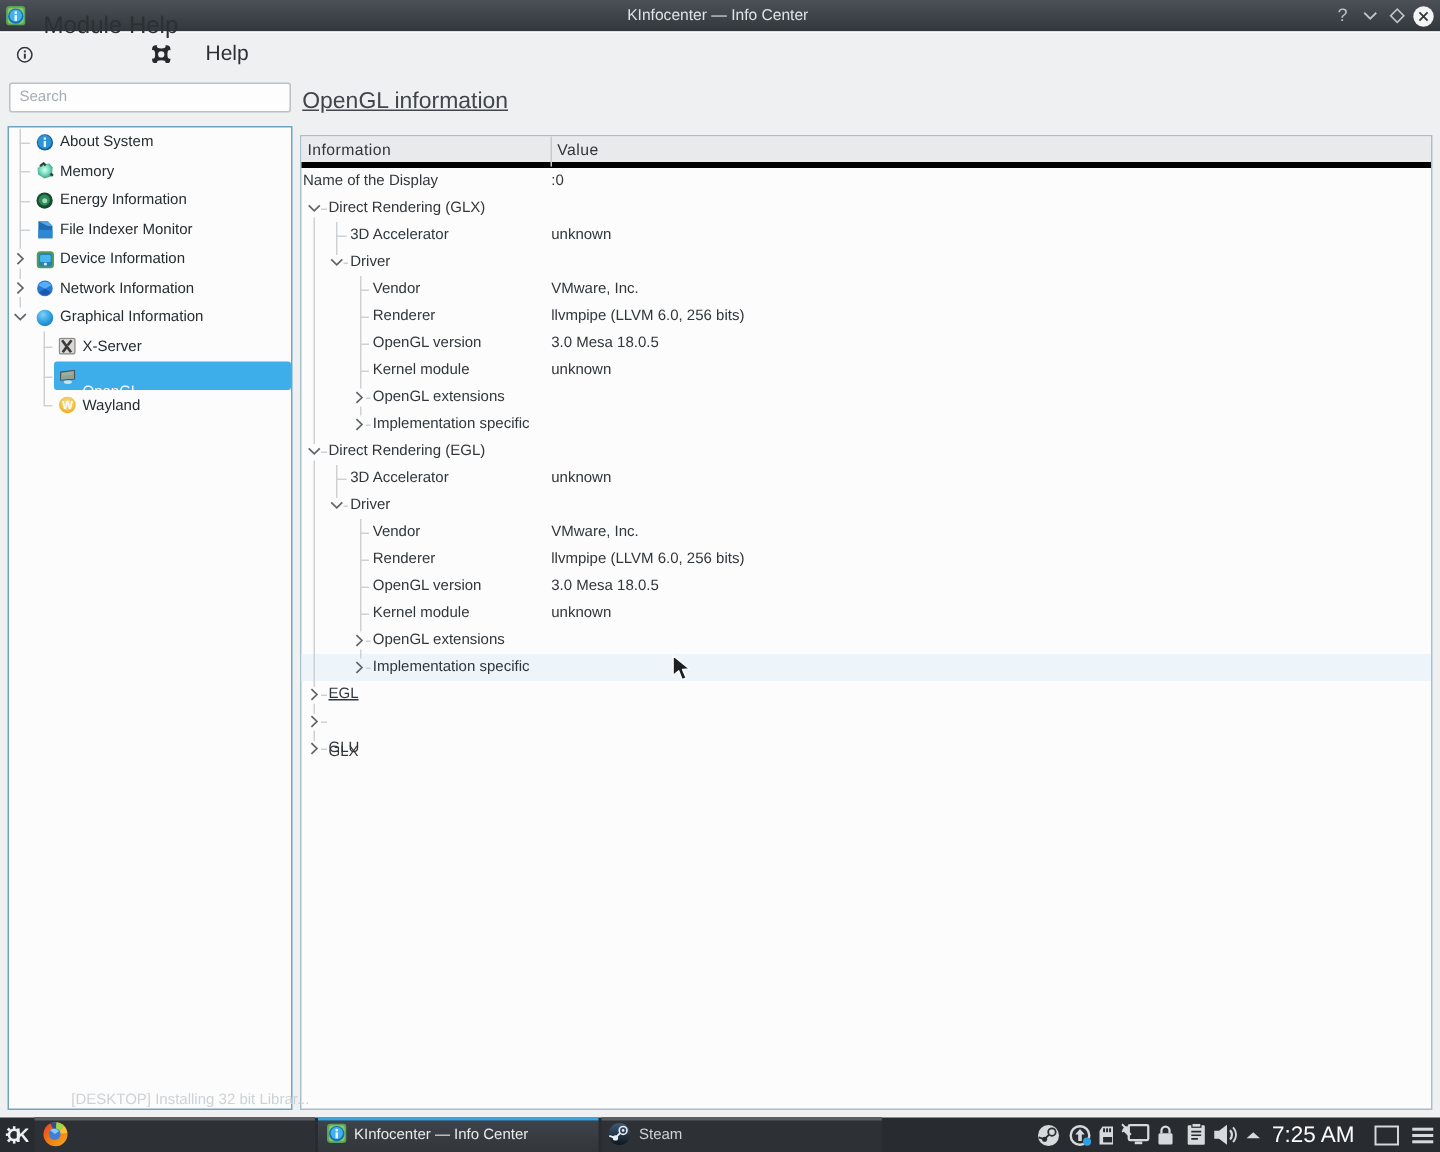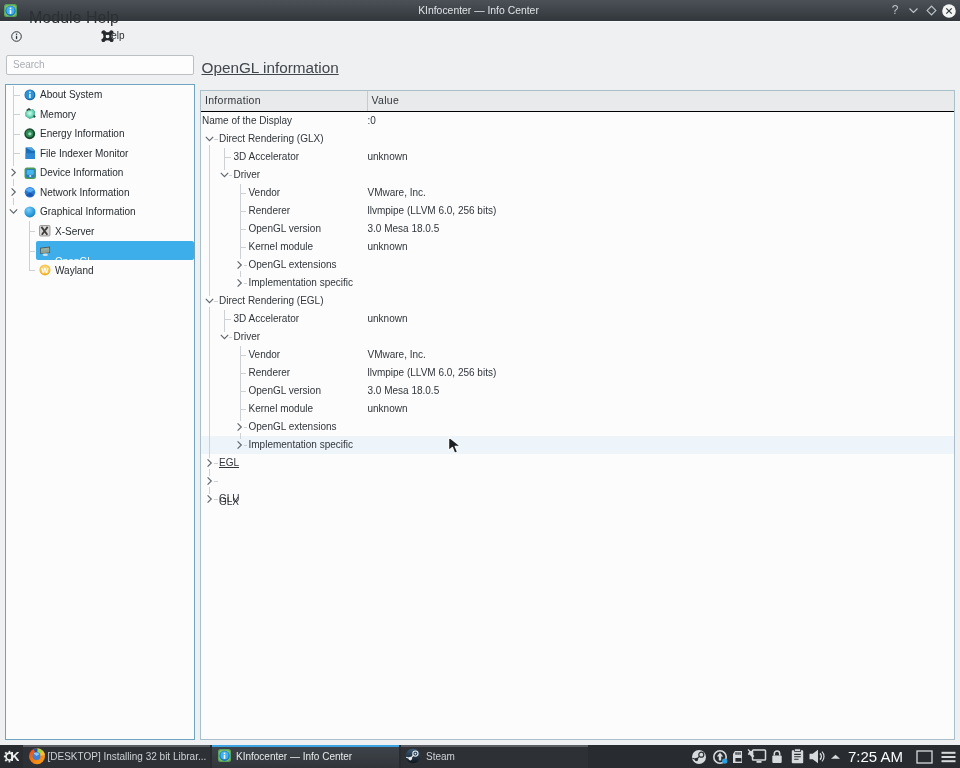--- a/index.html
+++ b/index.html
@@ -15,21 +15,21 @@
 .search { position:absolute; left:6px; top:55px; width:188px; height:20px; background:#fdfdfd;
   border:1px solid #bcc0c3; border-radius:2px; color:#a8adb2; font-size:10px; line-height:18px;
   padding-left:6px; }
 .panel { position:absolute; left:5px; top:84px; width:190px; height:656px; background:#fcfcfc;
   border:1px solid #6fa4be; }
 .trow { position:absolute; height:20px; line-height:20px; white-space:nowrap; font-size:10px; color:#272c30; }
 .h1 { position:absolute; left:201.5px; top:59px; font-size:15.3px; color:#40464c;text-decoration:underline; }
 .table { position:absolute; left:200px; top:90px; width:755px; height:650px; background:#fcfcfc;
   border:1px solid #a9bfca; }
 .thead { position:absolute; left:0; top:0; width:753px; height:21px; background:#e9eaeb;
-  border-bottom:1px solid #000000; font-size:10.5px; letter-spacing:0.3px; color:#31363b; }
+  border-bottom:4px solid #000000; font-size:10.5px; letter-spacing:0.3px; color:#31363b; }
 .r { position:absolute; left:0; width:753px; height:18px; line-height:18px; font-size:10px; color:#31363b; white-space:nowrap; }
 .tline { position:absolute; background:#cdd1d3; }
 .taskbar { position:absolute; left:0; top:745px; width:960px; height:23px; background:#282c30; }
 .task { position:absolute; top:0; height:23px; color:#ced2d5; font-size:10px; }
 .tasktext { position:absolute; top:0; height:23px; line-height:23px; white-space:nowrap; overflow:hidden; }
 .clock { position:absolute; left:848px; top:745px; height:23px; line-height:23px; color:#fbfcfd; font-size:15px; }
 </style>
 </head>
 <body>
 
@@ -64,21 +64,21 @@
   </svg>
 <div class="abs" style="left:29px;top:3px;height:28px;line-height:29px;font-size:16px;color:#2b3034;">Module Help</div>
 <svg class="abs" style="left:101px;top:29.5px;" width="13" height="12.5" viewBox="0 0 13 12.5">
 <rect x="0.4" y="0.2" width="12.2" height="12.1" rx="2.6" fill="#25282c"></rect>
 <circle cx="6.5" cy="6.25" r="2.1" fill="#eff0f1"></circle>
 <ellipse cx="6.5" cy="0.8" rx="2.9" ry="1.5" fill="#eff0f1"></ellipse>
 <ellipse cx="6.5" cy="11.7" rx="2.9" ry="1.5" fill="#eff0f1"></ellipse>
 <ellipse cx="0.9" cy="6.25" rx="1.5" ry="2.9" fill="#eff0f1"></ellipse>
 <ellipse cx="12.1" cy="6.25" rx="1.5" ry="2.9" fill="#eff0f1"></ellipse>
 </svg>
-<div class="abs" style="left:104px;top:21px;height:28px;line-height:29px;font-size:10px;color:#2b3034;text-align:right;">Help</div>
+<div class="abs" style="left:137px;top:21px;height:28px;line-height:29px;font-size:14px;color:#2b3034;text-align:right;">Help</div>
 <div class="search">Search</div>
 <div class="panel"></div>
 <div class="tline" style="left:13px;top:86px;width:1px;height:80px;"></div>
 <div class="tline" style="left:13px;top:179px;width:1px;height:7px;"></div>
 <div class="tline" style="left:13px;top:198px;width:1px;height:7px;"></div>
 <div class="tline" style="left:13px;top:94.5px;width:7px;height:1px;"></div>
 <div class="tline" style="left:13px;top:114.0px;width:7px;height:1px;"></div>
 <div class="tline" style="left:13px;top:133.5px;width:7px;height:1px;"></div>
 <div class="tline" style="left:13px;top:153.0px;width:7px;height:1px;"></div>
 <div class="tline" style="left:29px;top:221px;width:1px;height:49px;"></div>
@@ -350,21 +350,21 @@
         <stop offset="1" stop-color="#f6a821"></stop>
       </linearGradient>
     </defs>
 <circle cx="9" cy="9.2" r="8" fill="url(#ffr)"></circle>
 <path d="M9 1.2 A8 8 0 0 1 15 3.9 L9 9.2 Z" fill="#9ed846"></path>
 <path d="M5.5 1.9 A8 8 0 0 1 9.6 1.2 L9 9.2 Z" fill="#2d4f96"></path>
 <path d="M14.9 3.8 a8 8 0 0 1 2 4.5 l-7.9 0.9 z" fill="#f6bf37"></path>
 <circle cx="8.5" cy="9" r="3.9" fill="#3d7fd9"></circle>
 <path d="M5.5 6.5 a3.9 3.9 0 0 1 5.8 0.7 l-2.8 1.8 z" fill="#86c8f9"></path>
 </svg>
-<div class="tasktext" style="left:47.5px;top:745px;width:162px;color:#ced2d5;font-size:10px;">[DESKTOP] Installing 32 bit Librar...</div>
+<div class="tasktext" style="left:47.5px;top:722px;width:162px;color:#ced2d5;font-size:10px;">[DESKTOP] Installing 32 bit Librar...</div>
 <svg class="abs" style="left:218px;top:749px;" width="13" height="13" viewBox="0 0 13 13">
 <rect x="0" y="0" width="13" height="13" rx="2.5" fill="#56a35c"></rect>
 <rect x="1.2" y="1.2" width="10.6" height="10.6" rx="1.8" fill="#8ec463"></rect>
 <circle cx="6.5" cy="6.8" r="5.1" fill="#1272b8"></circle>
 <circle cx="6.5" cy="6.4" r="4.1" fill="#41b0f0"></circle>
 <rect x="5.7" y="3.6" width="1.6" height="1.6" fill="#f3f9fd"></rect>
 <rect x="5.7" y="5.9" width="1.6" height="4" fill="#f3f9fd"></rect>
 </svg>
 <div class="tasktext" style="left:236px;top:745px;width:160px;color:#e8eaec;font-size:10px;">KInfocenter — Info Center</div>
 <svg class="abs" style="left:405px;top:748px;" width="16" height="16" viewBox="0 0 16 16">

